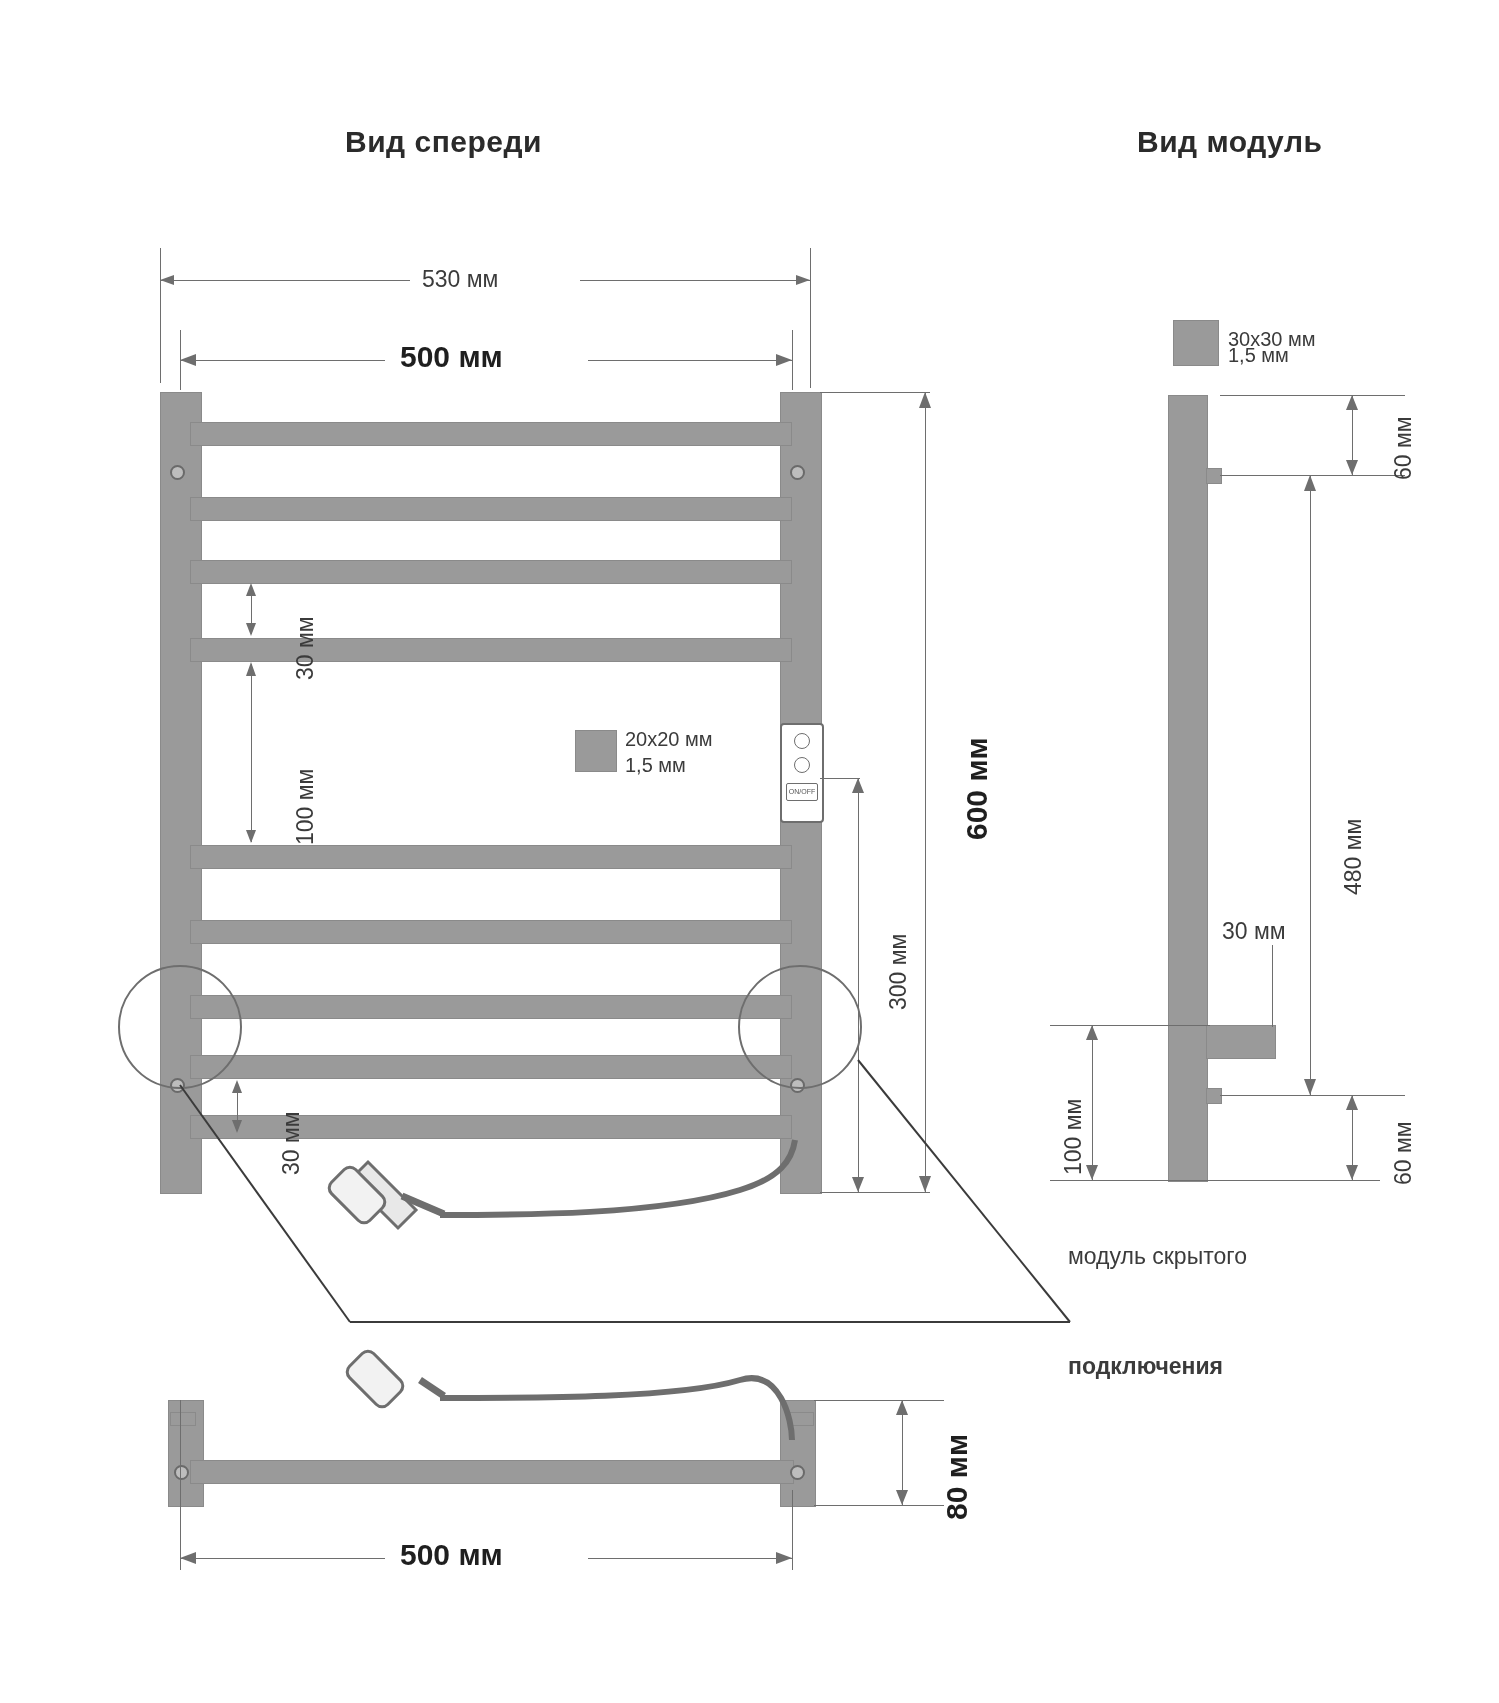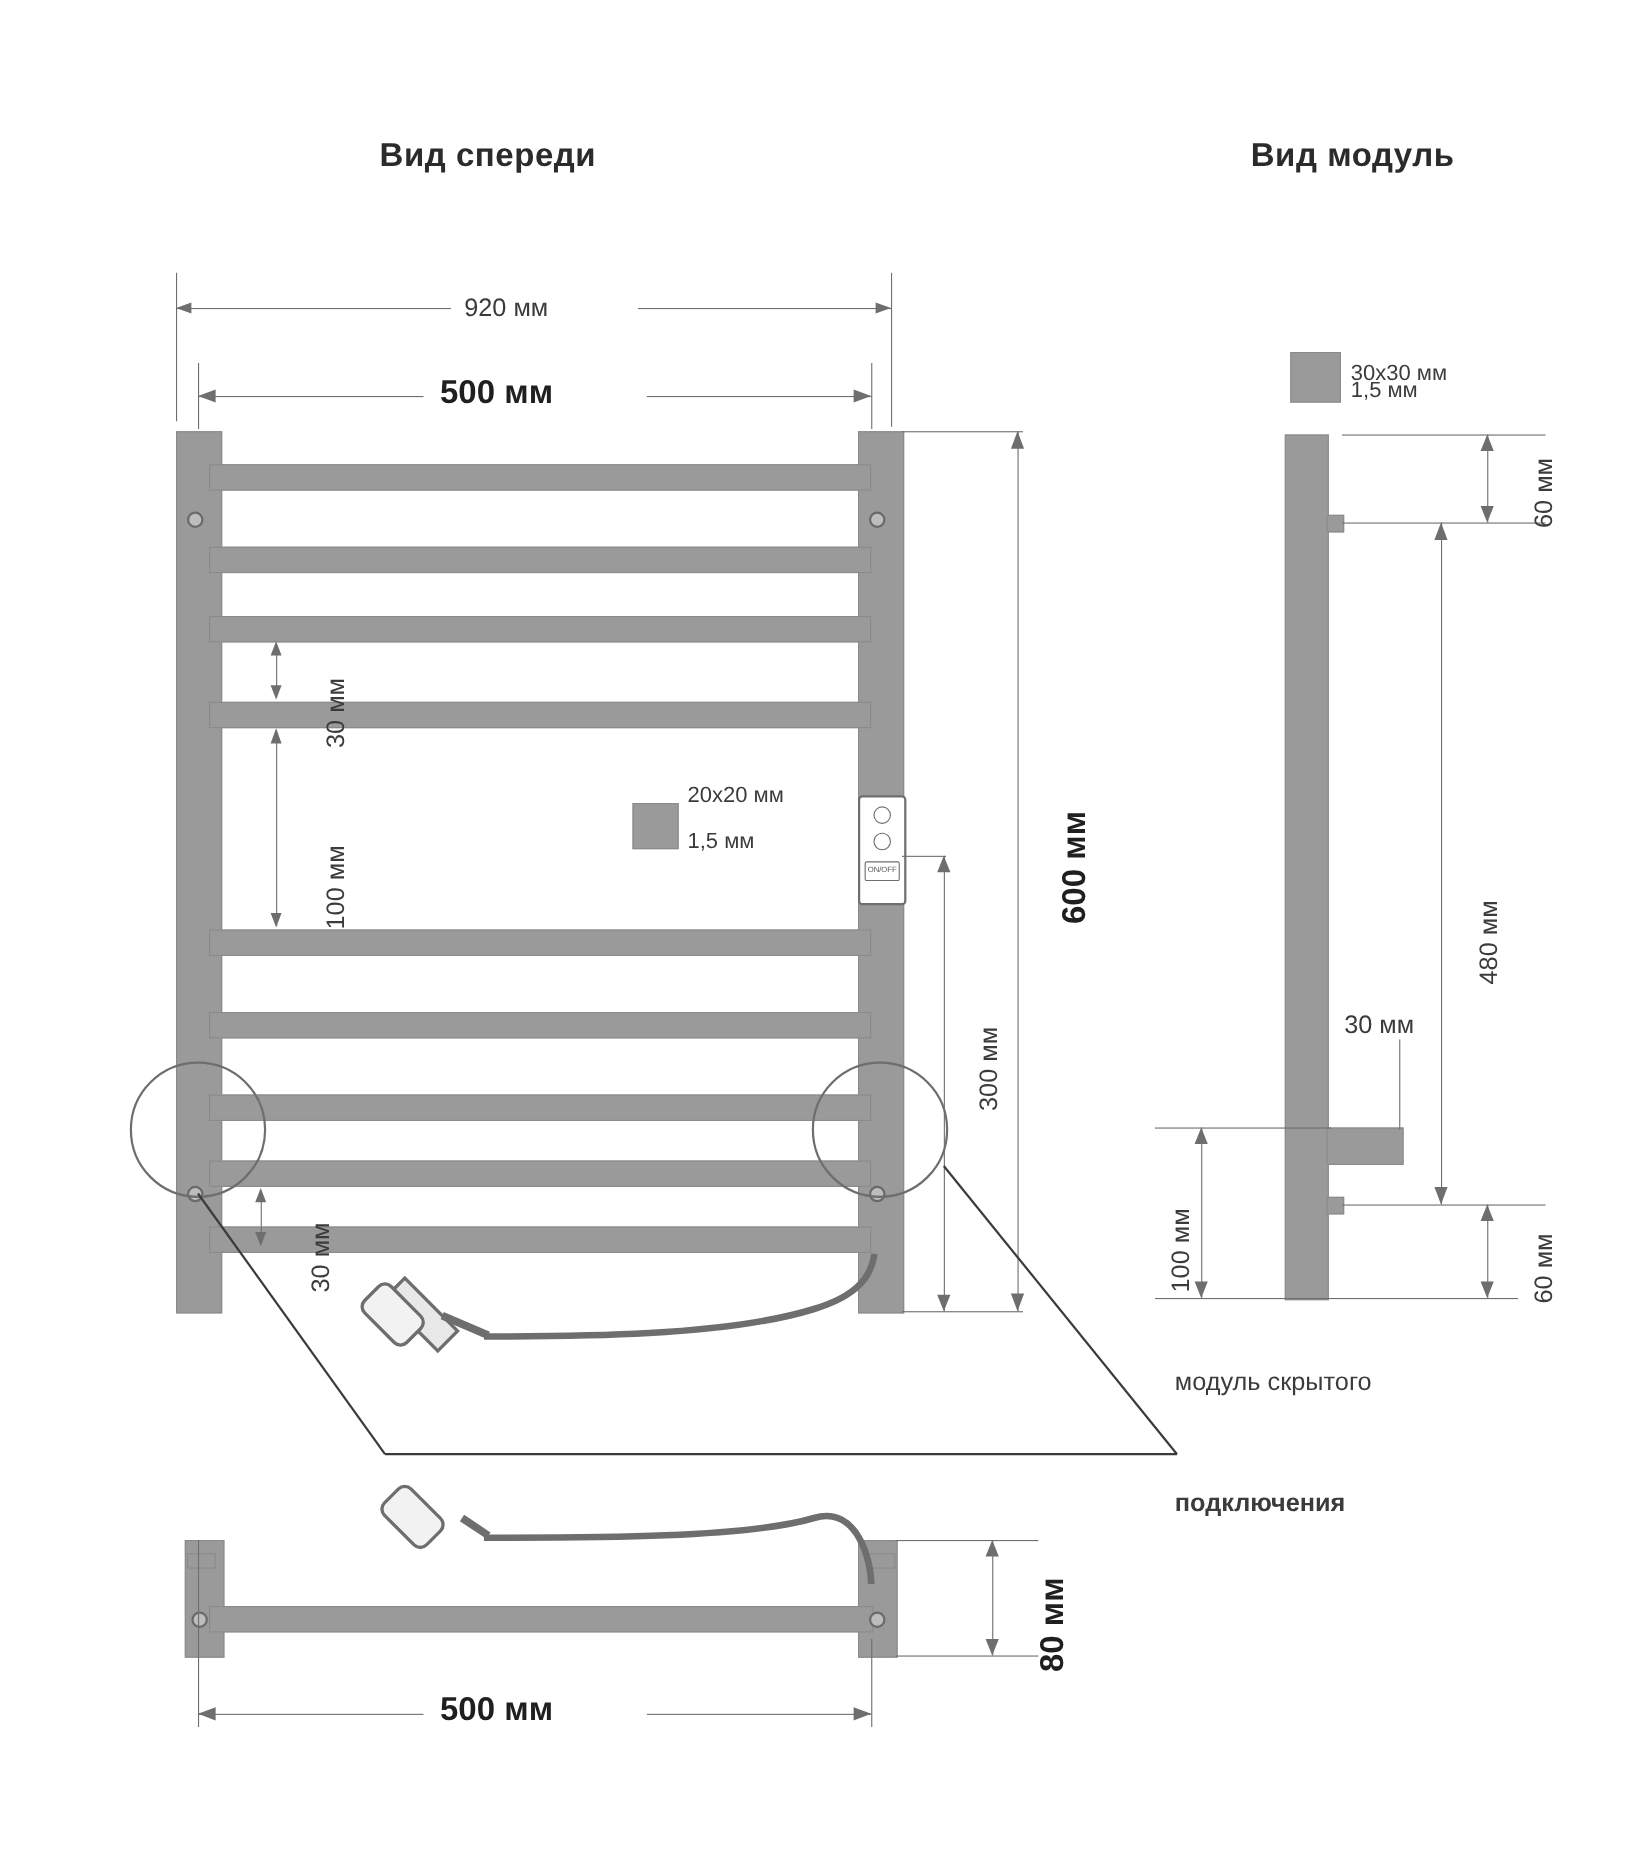--- a/index.html
+++ b/index.html
@@ -29,21 +29,21 @@
 
 <div class="stage">
 
   <div class="lbl title" style="left:305px;top:125px;">Вид спереди</div>
   <div class="lbl title" style="left:1097px;top:125px;">Вид модуль</div>
 
   <div class="line vline" style="left:120px;top:248px;height:135px;"></div>
   <div class="line vline" style="left:770px;top:248px;height:140px;"></div>
   <div class="line hline" style="left:120px;top:280px;width:250px;"></div>
   <div class="line hline" style="left:540px;top:280px;width:230px;"></div>
-  <div class="lbl dim" style="left:382px;top:266px;">920 мм</div>
+  <div class="lbl dim" style="left:382px;top:266px;">530 мм</div>
   <svg width="1499" height="1703">
     <polygon points="120,280 134,275 134,285" fill="#6e6e6e"></polygon>
     <polygon points="770,280 756,275 756,285" fill="#6e6e6e"></polygon>
   </svg>
 
   <div class="line vline" style="left:140px;top:330px;height:60px;"></div>
   <div class="line vline" style="left:752px;top:330px;height:60px;"></div>
   <div class="line hline" style="left:140px;top:360px;width:205px;"></div>
   <div class="line hline" style="left:548px;top:360px;width:204px;"></div>
   <div class="lbl dim-b" style="left:360px;top:340px;">500 мм</div>
@@ -85,21 +85,21 @@
   <div class="lbl dim vert" style="left:252px;top:845px;transform:rotate(-90deg);">100 мм</div>
 
   <div class="line vline" style="left:197px;top:1083px;height:48px;"></div>
   <svg width="1499" height="1703">
     <polygon points="197,1080 192,1093 202,1093" fill="#6e6e6e"></polygon>
     <polygon points="197,1133 192,1120 202,1120" fill="#6e6e6e"></polygon>
   </svg>
   <div class="lbl dim vert" style="left:238px;top:1175px;transform:rotate(-90deg);">30 мм</div>
 
   <div class="swatch" style="left:535px;top:730px;width:40px;height:40px;"></div>
-  <div class="lbl small" style="left:585px;top:712px;">20x20 мм</div>
+  <div class="lbl small" style="left:585px;top:728px;">20x20 мм</div>
   <div class="lbl small" style="left:585px;top:754px;">1,5 мм</div>
 
   <div class="ctrl" style="left:740px;top:723px;width:40px;height:96px;">
     <div class="dot" style="left:12px;top:8px;width:14px;height:14px;"></div>
     <div class="dot" style="left:12px;top:32px;width:14px;height:14px;"></div>
     <div style="position:absolute;left:4px;top:58px;width:30px;height:16px;border:1.5px solid #6e6e6e;border-radius:2px;font-size:7px;text-align:center;line-height:16px;color:#555;">ON/OFF</div>
   </div>
 
   <div class="line hline" style="left:780px;top:392px;width:110px;"></div>
   <div class="line hline" style="left:780px;top:1192px;width:110px;"></div>

